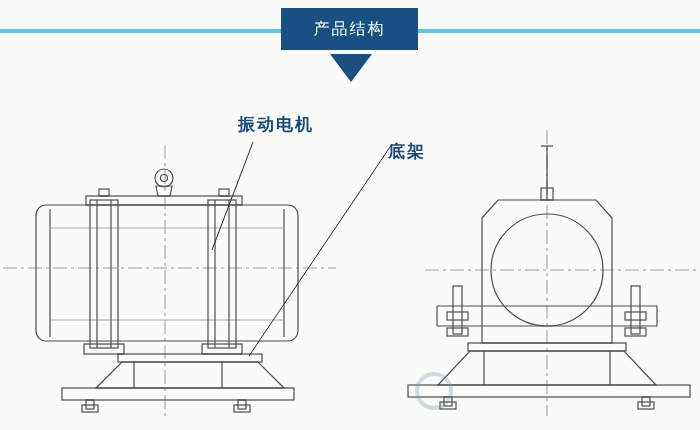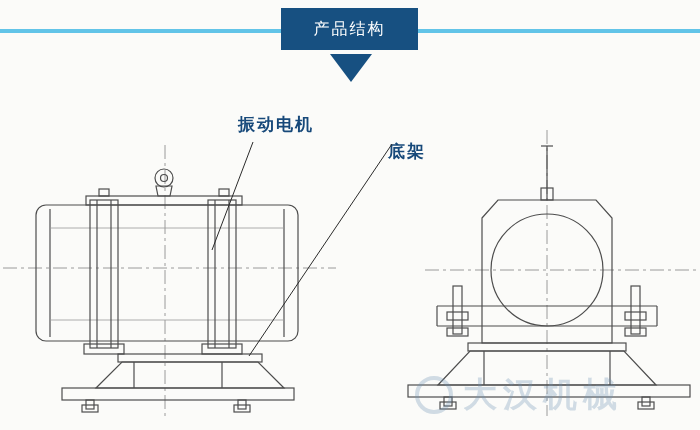--- a/index.html
+++ b/index.html
@@ -151,14 +151,13 @@
   </g>
 
   <g stroke="#2b2b2b" stroke-width="1" fill="none">
     <line x1="253" y1="42" x2="212" y2="150"></line>
     <line x1="392" y1="44" x2="249" y2="256"></line>
   </g>
 </svg>
 
 <div class="watermark">
   <span class="wm-circle"></span>
-  <span>大汉机械</span>
 </div>
 
 </body></html>

